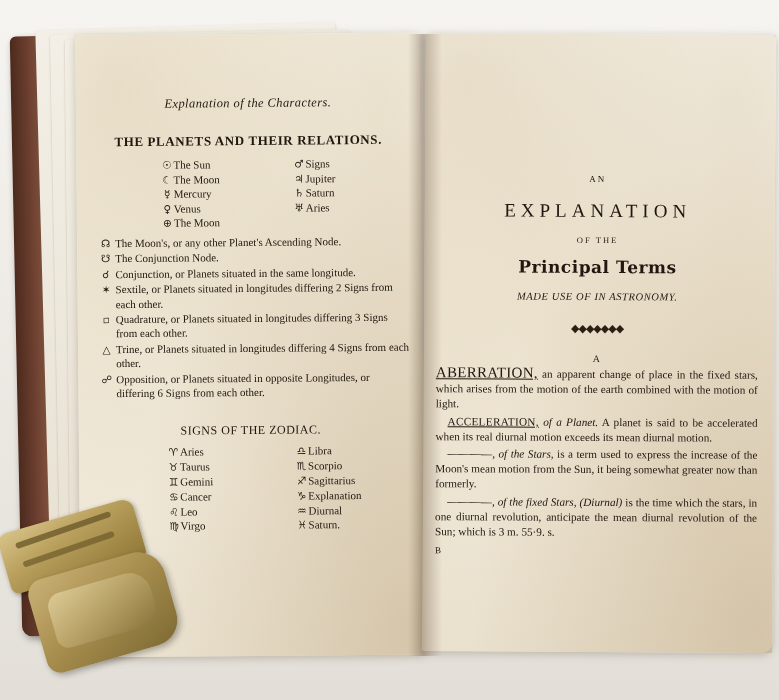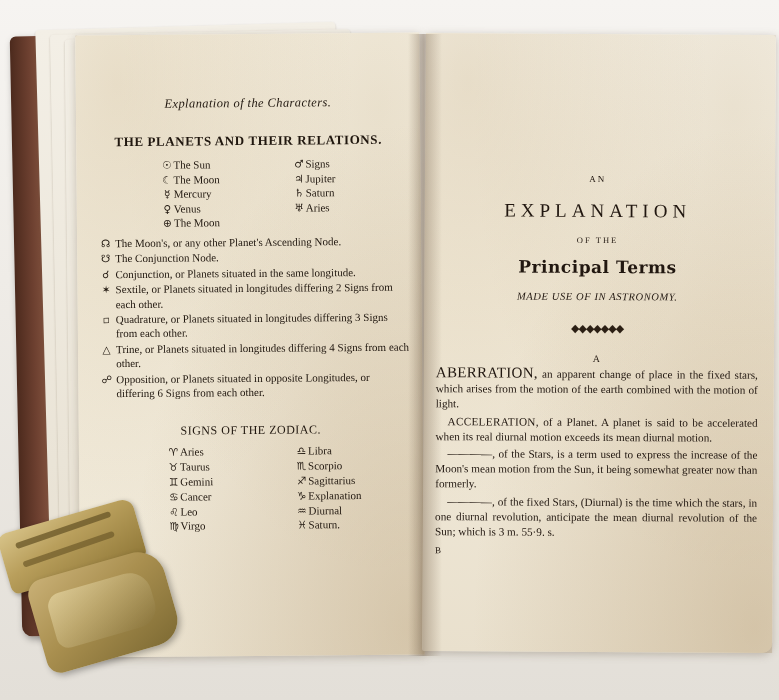--- a/index.html
+++ b/index.html
@@ -244,26 +244,26 @@
     margin-top: 18px;
     letter-spacing: 1px;
   }
   .body-p {
     font-size: 11.2px;
     line-height: 15.2px;
     margin: 2px 0 0 0;
     text-align: justify;
   }
   .body-p.indent { text-indent: 12px; }
-  .smallcaps { font-variant: small-caps; letter-spacing: 0.3px; }
+  .smallcaps { font-variant: small-caps; letter-spacing: 0.3px; text-decoration: underline; }
   .big-a {
     font-size: 15px;
     font-variant: small-caps;
   }
-  .italic { }
+  .italic { font-style: italic; }
   .sig {
     font-size: 9px;
     margin-top: 6px;
   }
 
   
   .clasp {
     position: absolute;
     left: 8px;
     top: 505px;

